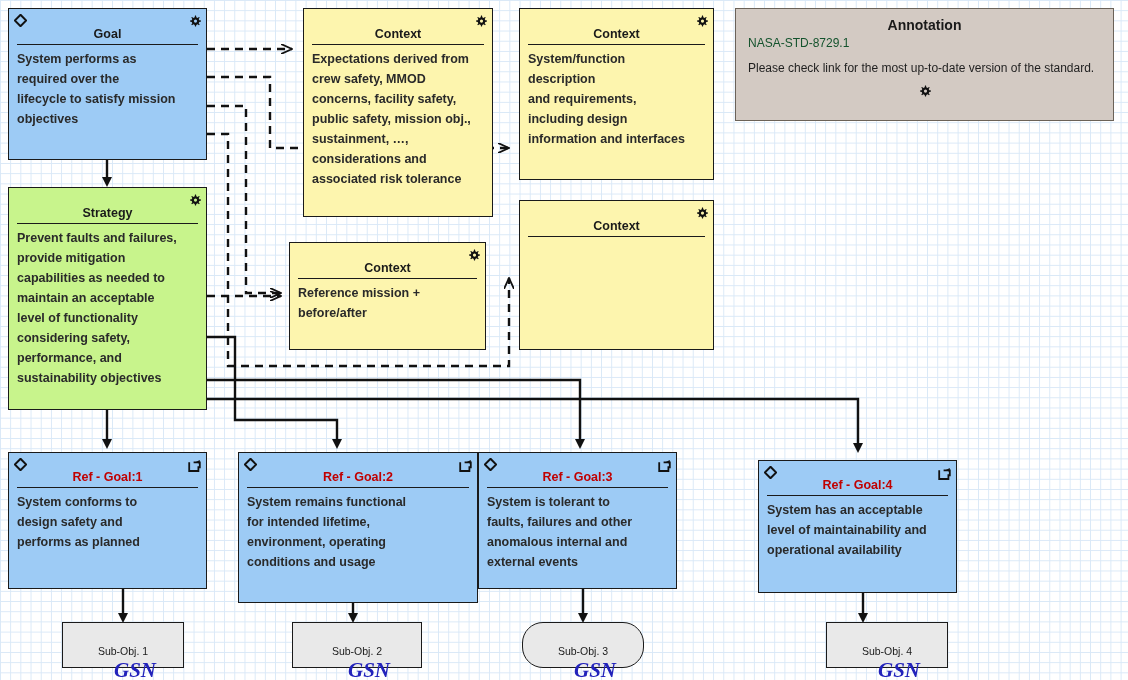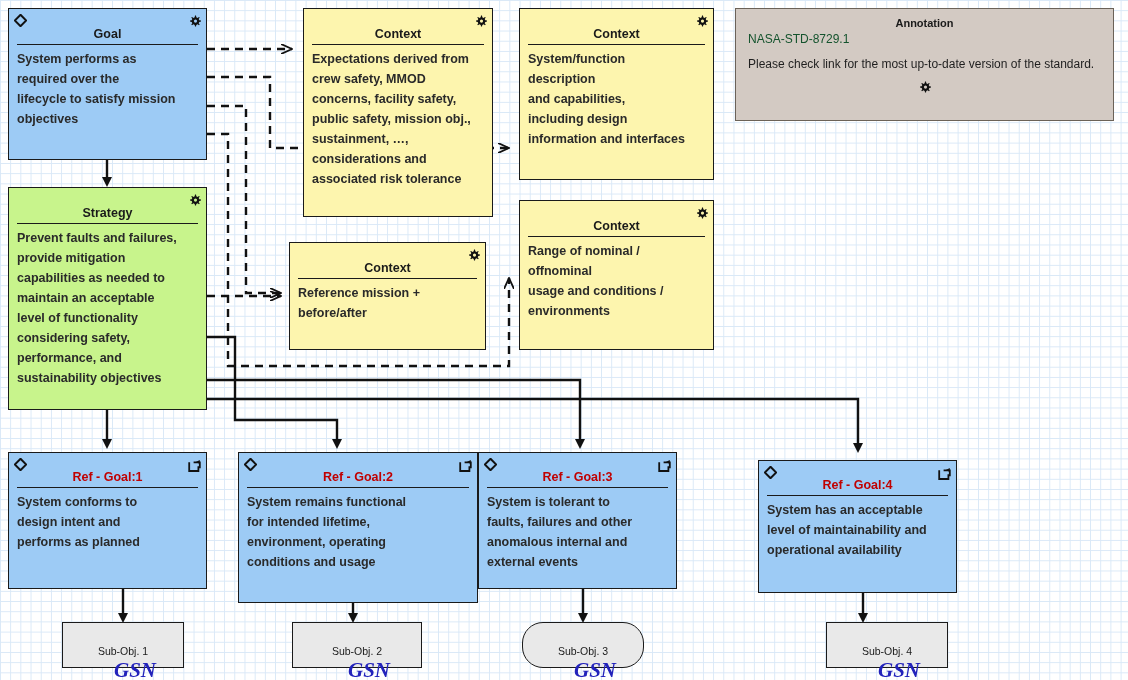--- a/index.html
+++ b/index.html
@@ -49,21 +49,21 @@
   .context-node  { background: #fdf5ae; }
   .refgoal-node  { background: #9dcbf5; }
   .refgoal-node .hdr { color: #c00000; padding-top: 17px; }
   .annot-node {
     background: #d3cac3;
     border: 1.5px solid #6b6258;
   }
   .annot-title {
     text-align: center;
     font-weight: bold;
-    font-size: 11px;
+    font-size: 14px;
     color: #1a1a1a;
     padding-top: 8px;
   }
   .annot-link {
     font-size: 12px;
     color: #14532d;
     padding: 3px 0 0 12px;
   }
   .annot-text {
     font-size: 12px;
@@ -220,21 +220,21 @@
         <path d="M6 0.6 L7 0.6 L7.3 2.3 L8.6 2.9 L10 1.9 L10.7 2.6 L9.7 4 L10.3 5.3 L12 5.6 L12 6.6
                  L10.3 6.9 L9.7 8.2 L10.7 9.6 L10 10.3 L8.6 9.3 L7.3 9.9 L7 11.6 L6 11.6 L5.7 9.9
                  L4.4 9.3 L3 10.3 L2.3 9.6 L3.3 8.2 L2.7 6.9 L1 6.6 L1 5.6 L2.7 5.3 L3.3 4 L2.3 2.6
                  L3 1.9 L4.4 2.9 L5.7 2.3 z" fill="#111"></path>
         <circle cx="6.5" cy="6.1" r="1.6" fill="#fdf5ae"></circle>
       </svg>
     </span>
     <div class="hdr">Context</div>
     <div class="body">System/function
 description
-and capabilities,
+and requirements,
 including design
 information and interfaces</div>
   </div>
 
   <div class="node context-node" style="left:289px; top:242px; width:197px; height:108px;">
     <span class="gear">
       <svg viewBox="0 0 12 12" width="12" height="12">
         <path d="M6 0.6 L7 0.6 L7.3 2.3 L8.6 2.9 L10 1.9 L10.7 2.6 L9.7 4 L10.3 5.3 L12 5.6 L12 6.6
                  L10.3 6.9 L9.7 8.2 L10.7 9.6 L10 10.3 L8.6 9.3 L7.3 9.9 L7 11.6 L6 11.6 L5.7 9.9
                  L4.4 9.3 L3 10.3 L2.3 9.6 L3.3 8.2 L2.7 6.9 L1 6.6 L1 5.6 L2.7 5.3 L3.3 4 L2.3 2.6
@@ -251,24 +251,20 @@
     <span class="gear">
       <svg viewBox="0 0 12 12" width="12" height="12">
         <path d="M6 0.6 L7 0.6 L7.3 2.3 L8.6 2.9 L10 1.9 L10.7 2.6 L9.7 4 L10.3 5.3 L12 5.6 L12 6.6
                  L10.3 6.9 L9.7 8.2 L10.7 9.6 L10 10.3 L8.6 9.3 L7.3 9.9 L7 11.6 L6 11.6 L5.7 9.9
                  L4.4 9.3 L3 10.3 L2.3 9.6 L3.3 8.2 L2.7 6.9 L1 6.6 L1 5.6 L2.7 5.3 L3.3 4 L2.3 2.6
                  L3 1.9 L4.4 2.9 L5.7 2.3 z" fill="#111"></path>
         <circle cx="6.5" cy="6.1" r="1.6" fill="#fdf5ae"></circle>
       </svg>
     </span>
     <div class="hdr">Context</div>
-    <div class="body">Range of nominal /
-offnominal
-usage and conditions /
-environments</div>
   </div>
 
   <div class="node annot-node" style="left:735px; top:8px; width:379px; height:113px;">
     <div class="annot-title">Annotation</div>
     <div class="annot-link">NASA-STD-8729.1</div>
     <div class="annot-text">Please check link for the most up-to-date version of the standard.</div>
     <div class="annot-gear">
       <svg viewBox="0 0 12 12" width="12" height="12">
         <path d="M6 0.6 L7 0.6 L7.3 2.3 L8.6 2.9 L10 1.9 L10.7 2.6 L9.7 4 L10.3 5.3 L12 5.6 L12 6.6
                  L10.3 6.9 L9.7 8.2 L10.7 9.6 L10 10.3 L8.6 9.3 L7.3 9.9 L7 11.6 L6 11.6 L5.7 9.9
@@ -287,21 +283,21 @@
     </span>
     <span class="extref">
       <svg viewBox="0 0 13 13" width="13" height="13">
         <path d="M1.2,3.3 L1.2,12 L10.4,12 L10.4,7.2" fill="none" stroke="#111" stroke-width="1.8"></path>
         <path d="M5.6,3.3 L11.8,3.3 L11.8,9.2" fill="none" stroke="#111" stroke-width="1.8"></path>
         <path d="M11.8,1.0 L11.8,5.0 L7.8,3.0 z" fill="#111"></path>
       </svg>
     </span>
     <div class="hdr">Ref - Goal:1</div>
     <div class="body">System conforms to
-design intent and
+design safety and
 performs as planned</div>
   </div>
 
   <div class="node refgoal-node" style="left:238px; top:452px; width:240px; height:151px;">
     <span class="diamond">
       <svg viewBox="0 0 13 13" width="13" height="13">
         <path d="M6.5,0.8 L12.2,6.5 L6.5,12.2 L0.8,6.5 z" fill="none" stroke="#111" stroke-width="2"></path>
       </svg>
     </span>
     <span class="extref">

